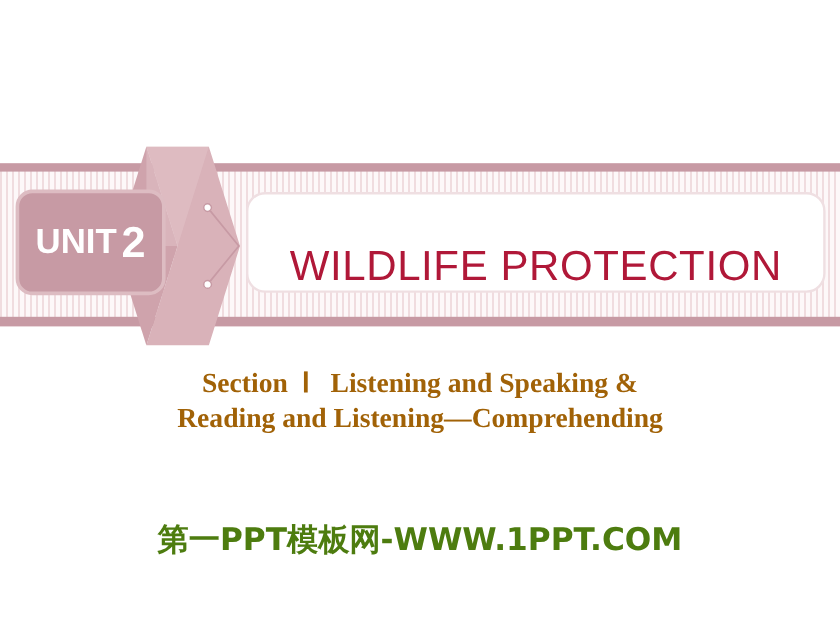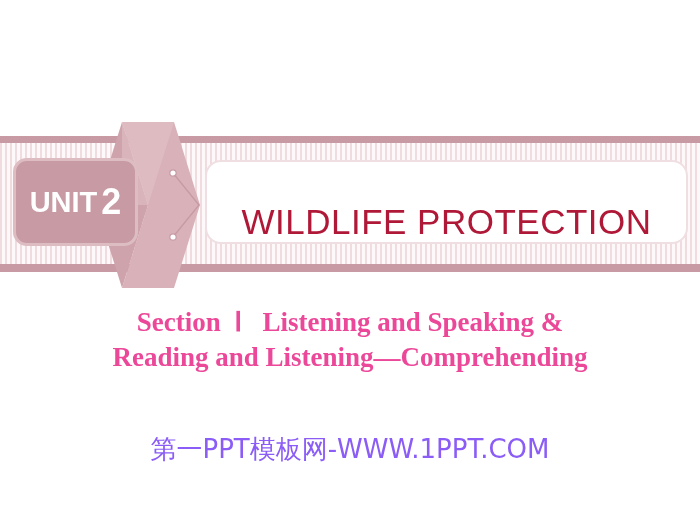--- a/index.html
+++ b/index.html
@@ -146,37 +146,37 @@
 
   
   .subtitle {
     position: absolute;
     left: 0;
     top: 305px;
     width: 700px;
     text-align: center;
     font-family: "Liberation Serif", serif;
     font-weight: bold;
-    font-size: 27px;
-    color: #ec4899;
+    font-size: 23px;
+    color: #a16207;
     line-height: 1.28;
   }
   .subtitle .line { display: block; white-space: pre; }
 
   
   .watermark {
     position: absolute;
     left: 0;
     top: 432px;
     width: 700px;
     text-align: center;
     font-family: "DejaVu Sans", sans-serif;
-    font-weight: normal;
+    font-weight: bold;
     font-size: 26px;
-    color: #8b5cf6;
+    color: #4d7c0f;
     letter-spacing: 0px;
   }
 </style>
 </head>
 <body>
 
 <div id="slide">
 
   <div class="banner">
     <div class="banner-stripes"></div>

